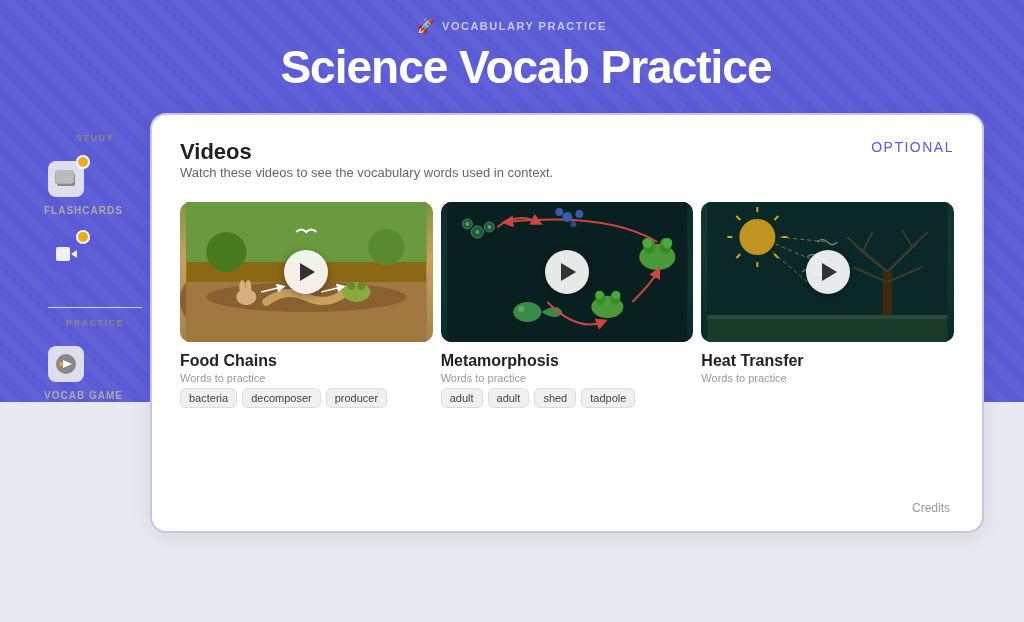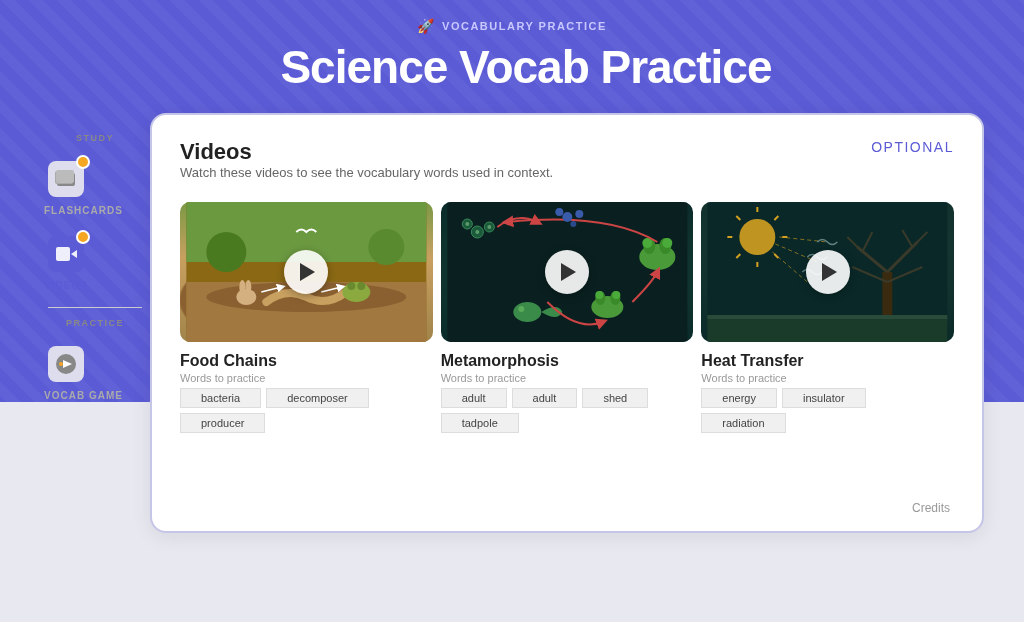--- a/index.html
+++ b/index.html
@@ -309,22 +309,22 @@
 
     .word-tags {
       display: flex;
       flex-wrap: wrap;
       gap: 5px;
     }
 
     .word-tag {
       background: #f0f0f0;
       border: 1px solid #ddd;
-      border-radius: 0;
-      padding: 3px 20px;
+      border-radius: 6px;
+      padding: 3px 8px;
       font-size: 11px;
       color: #444;
       font-weight: 500;
     }
 
     .credits-link {
       position: absolute;
       bottom: 16px;
       right: 32px;
       font-size: 12px;
@@ -560,25 +560,20 @@
               <rect x="0" y="115" width="240" height="25" fill="#1a3a2a"></rect>
               <rect x="0" y="113" width="240" height="4" fill="#2a4a3a"></rect>
             </svg>
           </div>
           <div class="play-button">
             <div class="play-triangle"></div>
           </div>
         </div>
         <div class="video-name">Heat Transfer</div>
         <div class="words-label">Words to practice</div>
-        <div class="word-tags">
-          <span class="word-tag">energy</span>
-          <span class="word-tag">insulator</span>
-          <span class="word-tag">radiation</span>
-        </div>
       </div>
 
     </div>
 
     <span class="credits-link">Credits</span>
   </div>
 
 </div>
 
 </body></html>

